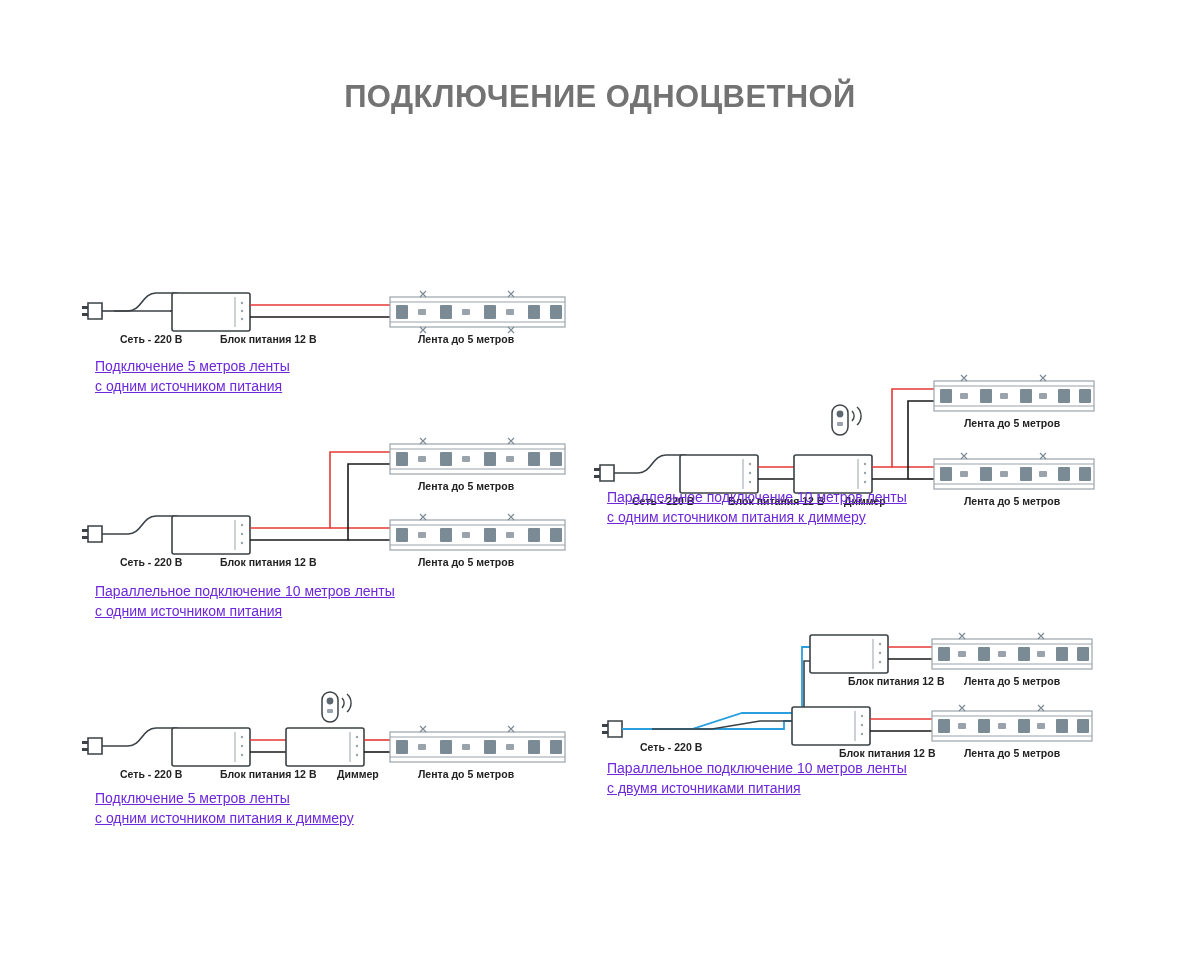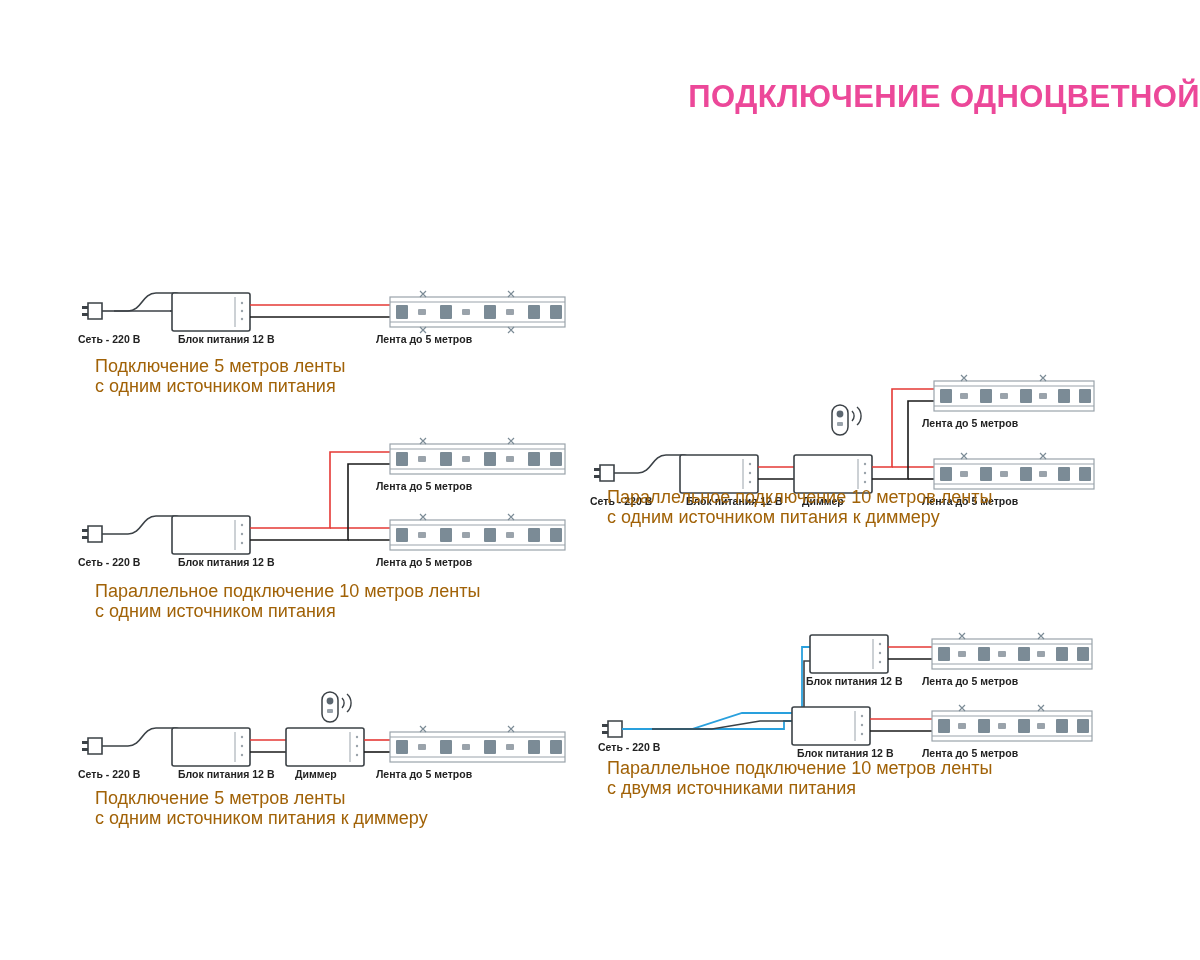--- a/index.html
+++ b/index.html
@@ -12,45 +12,47 @@
     height: 960px;
     position: relative;
     font-family: "Liberation Sans", sans-serif;
     overflow: hidden;
   }
   .title {
     position: absolute;
     left: 0;
     top: 78px;
     width: 1200px;
-    text-align: right;
-    color: #ec4899;
+    text-align: center;
+    color: #737373;
     font-weight: bold;
     font-size: 31px;
     line-height: 38px;
     letter-spacing: 0.4px;
   }
   .title .line { display: block; }
 
   .diagram {
     position: absolute;
   }
   .caption {
     position: absolute;
-    color: #a16207;
-    font-size: 18px;
+    color: #6d28d9;
+    font-size: 14px;
     line-height: 20px;
     white-space: pre-line;
+    text-decoration: underline;
   }
   .lbl {
     position: absolute;
     color: #222;
     font-size: 10.5px;
     font-weight: bold;
     white-space: nowrap;
+    margin-left: 42px;
   }
   svg { display: block; overflow: visible; }
 </style>
 </head>
 <body>
 
 <div class="title">
   <span class="line">ПОДКЛЮЧЕНИЕ ОДНОЦВЕТНОЙ</span>
 </div>
 

